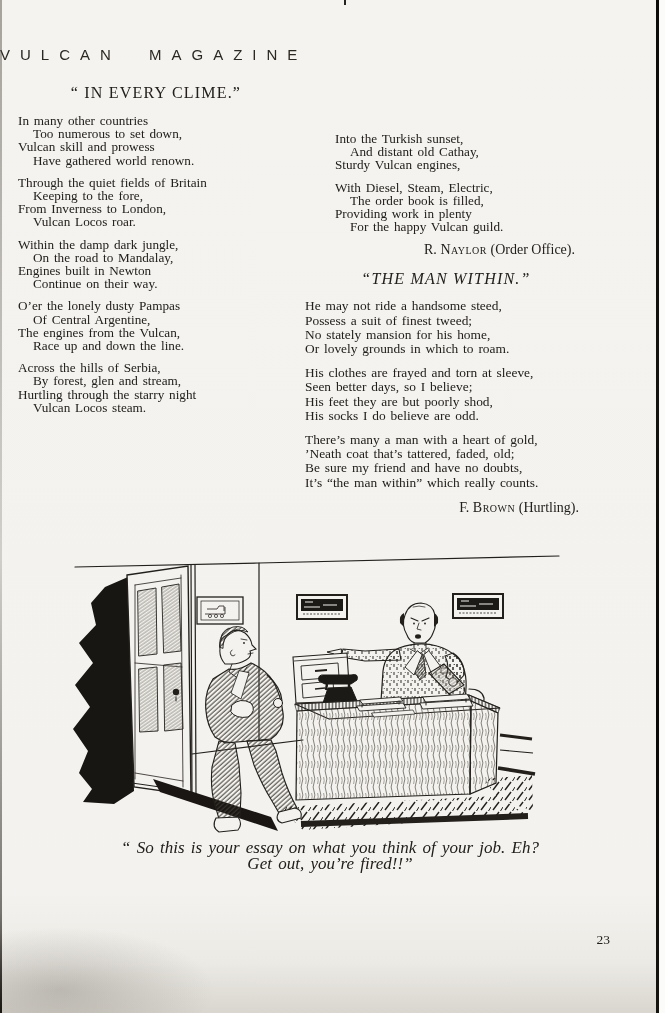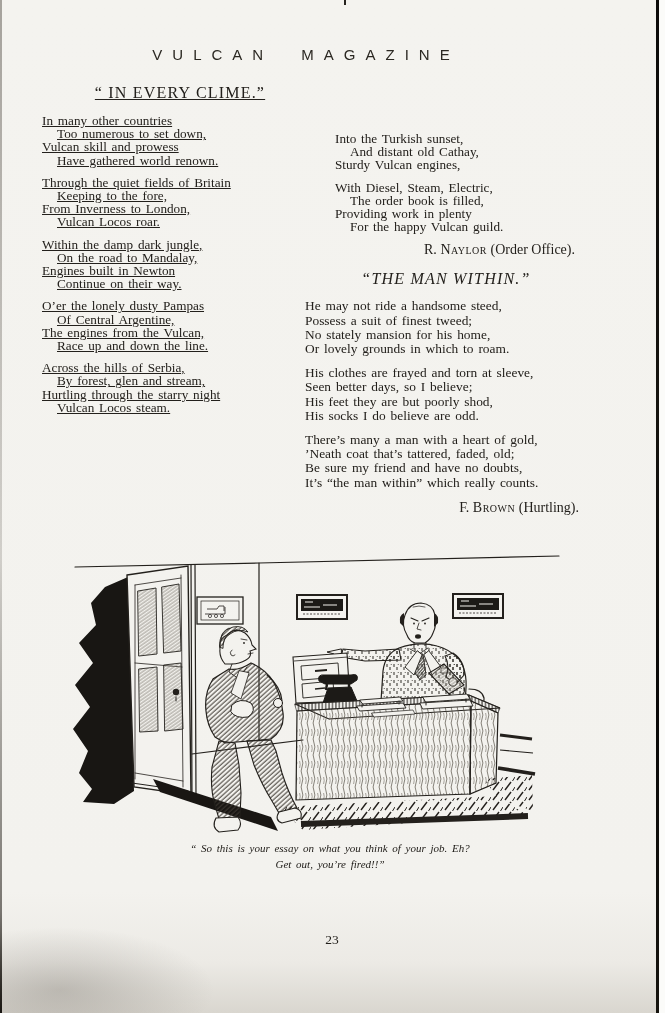--- a/index.html
+++ b/index.html
@@ -7,41 +7,41 @@
     font-family:"Liberation Serif",serif;color:#23201c;
     background:
       radial-gradient(220px 90px at 60px 990px, rgba(90,84,76,.28), rgba(90,84,76,0) 70%),
       linear-gradient(180deg,#f4f3ef 0%,#f3f2ee 88%,#eceae5 95%,#d9d6cf 100%);}
   .right-white{position:absolute;right:0;top:0;width:6px;height:100%;background:#fbfbf9;}
   .right-line{position:absolute;right:6px;top:0;width:3px;height:100%;
     background:linear-gradient(180deg,#0c0b0a 0%,#15130f 40%,#0a0908 70%,#16140f 100%);}
   .left-line{position:absolute;left:0;top:0;width:2px;height:100%;
     background:linear-gradient(180deg,rgba(70,64,56,.45),rgba(70,64,56,.2) 55%,rgba(40,36,30,.6) 90%,#191612);}
   .top-tick{position:absolute;left:344px;top:0;width:2px;height:5px;background:#26231e;}
-  .masthead{position:absolute;top:46px;left:0;width:612px;text-align:center;
+  .masthead{position:absolute;top:46px;left:0;width:612px;
     font-family:"Liberation Sans",sans-serif;font-size:15px;font-weight:400;
     letter-spacing:10px;word-spacing:14px;color:#2b2822;}
   .col{position:absolute;top:84px;}
-  .col-left{left:42px;width:276px;text-decoration:underline;}
+  .col-left{left:18px;width:276px;}
   .col-right{left:305px;width:282px;margin-top:48px;}
   .poem-title{text-align:center;font-size:16px;letter-spacing:1.2px;margin:0 0 12px 0;white-space:nowrap;}
   .title2{margin:12px 0 11px 0;font-style:italic;}
   .stanza{margin:0 0 9px 0;font-size:13.2px;line-height:13.2px;word-spacing:1.5px;}
   .stanza .line{white-space:nowrap;}
   .stanza .line.ind{padding-left:15px;}
   .p1r .stanza{padding-left:30px;}
   .p2 .stanza{font-size:13.4px;line-height:14.2px;margin-bottom:10px;}
   .attribution{font-size:14px;text-align:right;margin:2px 0 0 0;}
   .attr1{padding-right:12px;margin-bottom:2px;}
   .attr2{padding-right:8px;}
   .sc{font-variant:small-caps;letter-spacing:.5px;}
   .cartoon{position:absolute;left:35px;top:551px;width:592px;height:297px;}
   .caption{position:absolute;left:30px;top:840px;width:600px;text-align:center;
-    font-style:italic;font-size:11px;line-height:16px;word-spacing:2px;}
-  .folio{position:absolute;top:932px;left:0;width:610px;text-align:center;font-size:13.5px;padding-left:27px;}
+    font-style:italic;font-size:17px;line-height:16px;word-spacing:2px;}
+  .folio{position:absolute;top:932px;left:0;width:610px;text-align:right;font-size:13.5px;}
 </style>
 </head>
 <body>
 
 <div class="page">
 
   <div class="masthead">VULCAN MAGAZINE</div>
 
   <div class="col col-left">
     <div class="poem-title">“ IN EVERY CLIME.”</div>

